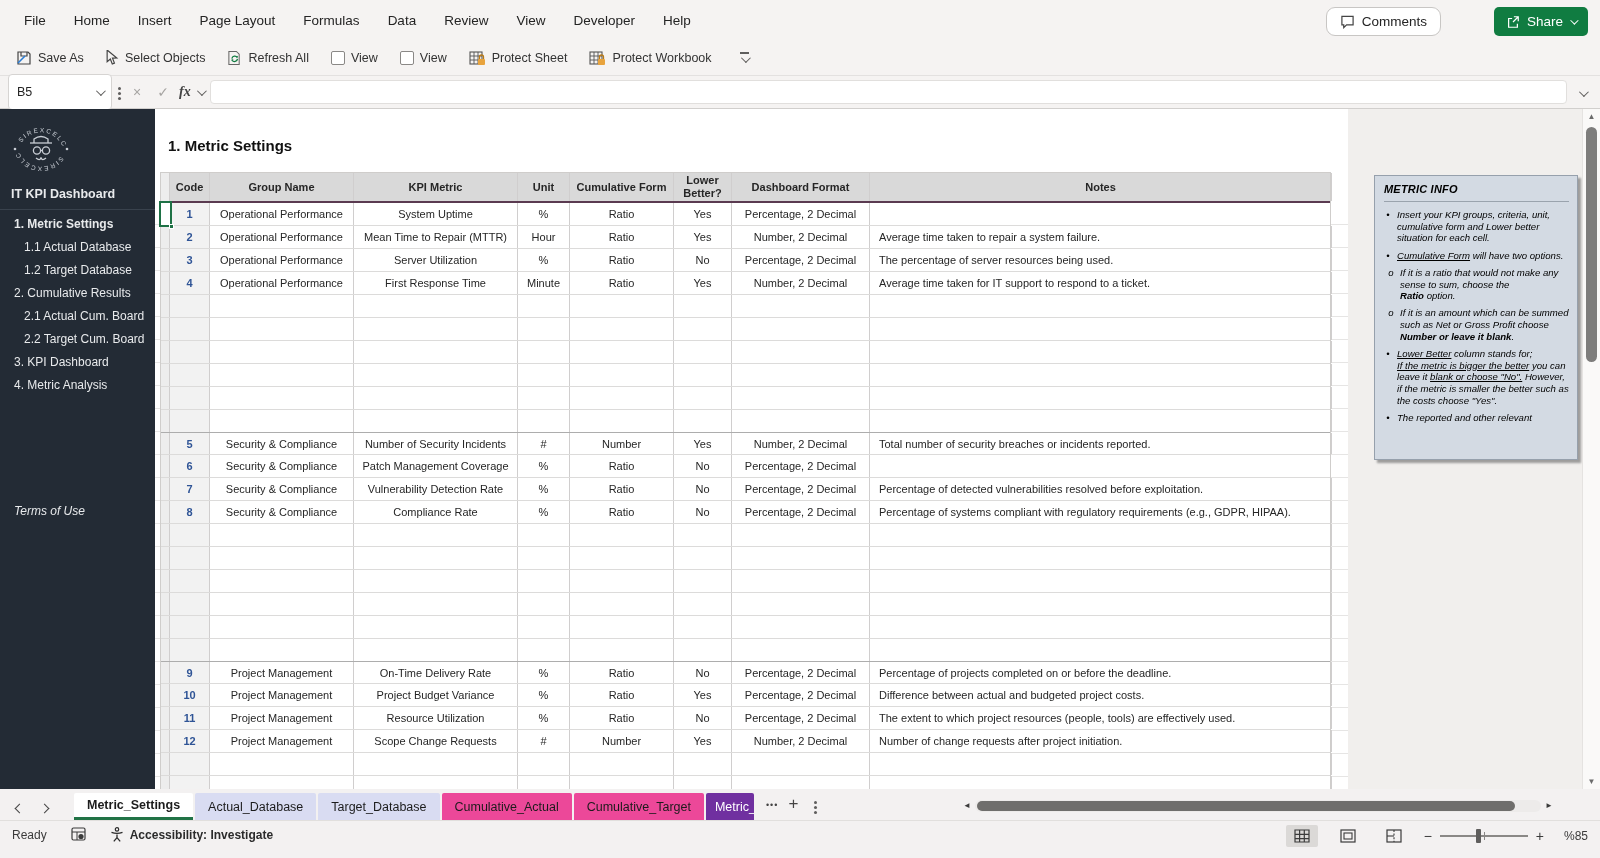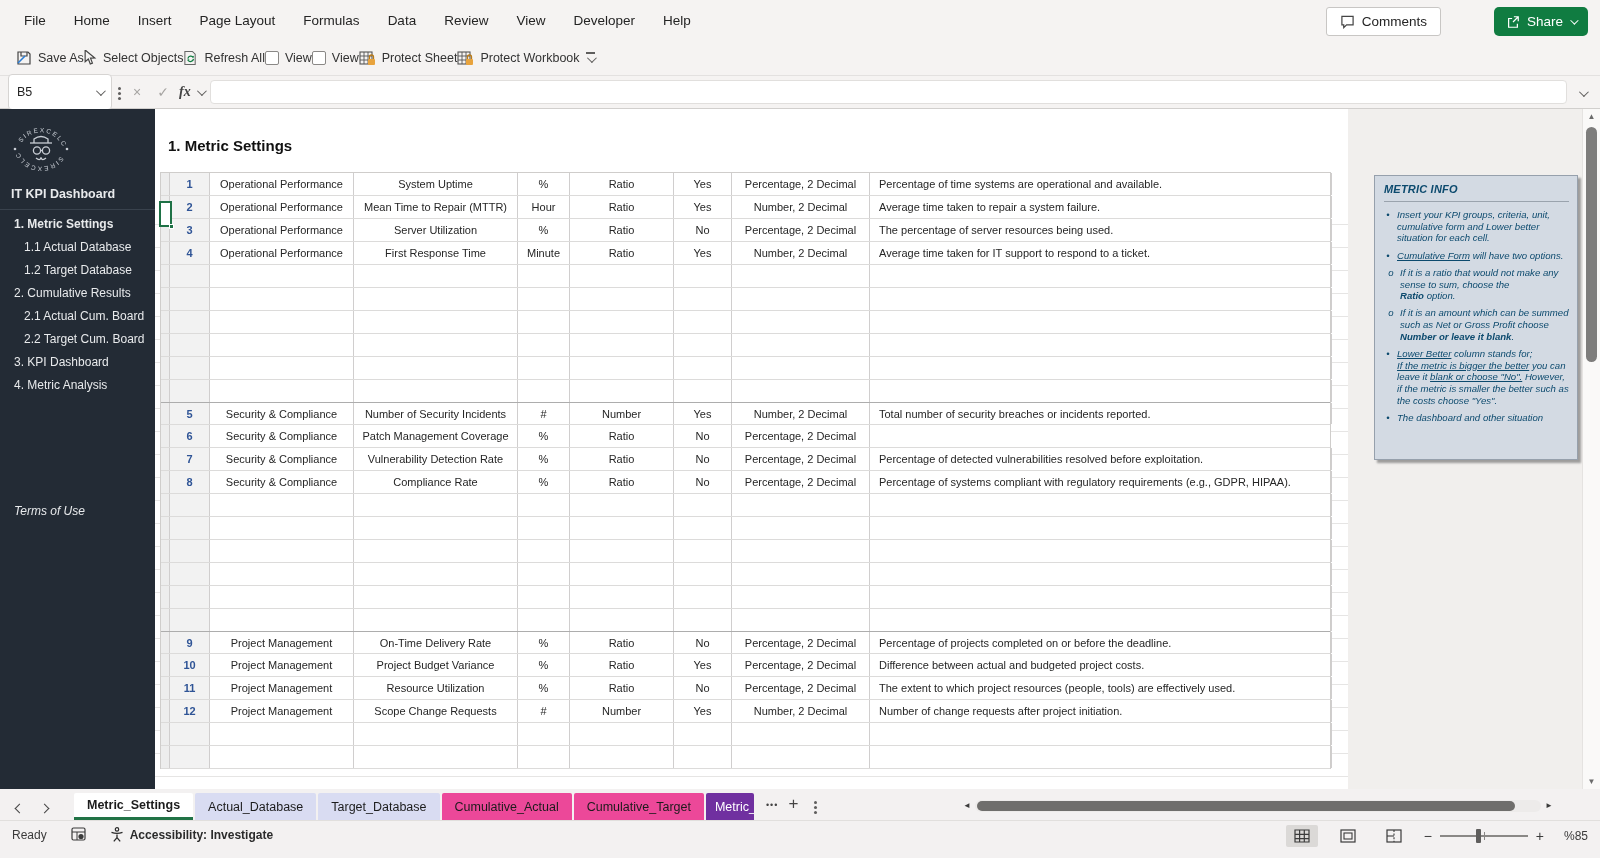--- a/index.html
+++ b/index.html
@@ -14,27 +14,27 @@
   .chev.right { transform:rotate(-45deg); }
   .vdots { display:inline-block; width:3px; height:3px; border-radius:50%; background:#5f5e5d;
            box-shadow:0 5px 0 #5f5e5d, 0 10px 0 #5f5e5d; margin-top:-8px; }
 
   
   .menubar { height:40px; display:flex; align-items:center; padding:0 14px; position:relative; }
   .menu-items { display:flex; gap:8px; }
   .menu-item { font-size:13.5px; padding:6px 10px; border-radius:4px; cursor:pointer; }
   .win-actions { position:absolute; right:12px; top:7px; display:flex; gap:8px; align-items:center; }
   .btn-comments { display:flex; align-items:center; gap:7px; background:#fff; border:1px solid #C8C6C4;
-      border-radius:3px; height:29px; padding:0 13px; font-size:13.5px; }
+      border-radius:9px; height:29px; padding:0 13px; font-size:13.5px; }
   .btn-share { display:flex; align-items:center; gap:7px; background:var(--accent,#107C41); color:#fff;
       border-radius:5px; height:29px; padding:0 12px; font-size:13.5px;margin-left:45px; }
   .btn-share .chev { border-color:#fff; width:6px; height:6px; }
 
   
-  .toolbar { height:36px; display:flex; align-items:center; padding:0 16px;
+  .toolbar { height:36px; display:flex; align-items:center; gap:22px; padding:0 16px;
      border-bottom:1px solid #E3E1E0; }
   .tb-item { display:flex; align-items:center; gap:6px; font-size:12.5px; color:#333; }
   .tb-check { width:14px; height:14px; border:1px solid #8A8886; border-radius:2px; background:#fff; }
   .tb-collapse { margin-left:6px; display:flex; flex-direction:column; align-items:center; }
   .tb-collapse .bar { width:9px; height:1.6px; background:#5f5e5d; margin-bottom:2px; }
 
   
   .fbar { height:33px; display:flex; align-items:center; padding:0 8px; gap:6px;
      border-bottom:1px solid #D1CFCD; }
   .namebox { width:104px; height:36px; background:#fff; border:1px solid #D6D4D2; border-radius:4px;
@@ -80,21 +80,21 @@
   .td-code { background:#F2F2F2; color:#2F5496 !important; font-weight:bold; }
   .td-notes { justify-content:flex-start !important; text-align:left !important; padding-left:9px; }
   .sel-box { position:absolute; left:-2px; top:28px; width:13px; height:26px;
      border:2px solid #1E7145; background:#fff; }
   .sel-handle { position:absolute; right:-4px; bottom:-4px; width:5px; height:5px;
      background:#1E7145; border:1px solid #fff; }
 
   
   .panel { position:absolute; left:1219px; top:66px; width:204px; height:285px;
      background:#D3DAE3; border:1px solid #96A0AC; box-shadow:3px 3px 2px rgba(90,90,90,.55);
-     font-style:italic; color:#0c4a6e; padding:7px 8px 6px 9px; }
+     font-style:italic; color:#000000; padding:7px 8px 6px 9px; }
   .panel-title { font-size:11px; font-weight:bold; padding-bottom:6px; border-bottom:1px solid #9AA3AD;
      margin-bottom:7px; letter-spacing:.2px; }
   .bullet { display:flex; gap:5px; margin-bottom:5.5px; font-size:9.6px; line-height:1.22; }
   .bullet .marker { flex:none; width:8px; text-align:center; }
   .bullet.sub .marker { margin-left:3px; }
   .bullet .btext { white-space:pre-wrap; }
   .bullet .seg-b { font-weight:bold; }
   .bullet .seg-u { text-decoration:underline; }
 
   
@@ -274,31 +274,41 @@
         <div class="nav-item">4. Metric Analysis</div>
       </div>
     <div class="sb-terms">Terms of Use</div>
   </div>
 
   <div class="content">
     <div class="gridlines"></div>
     <div class="sheet-title">1. Metric Settings</div>
 
     <div class="grid-table" id="grid-table">
+      <div class="row thead" id="table-head">
+          <div class="td-spacer"></div>
+          <div>Code</div>
+          <div>Group Name</div>
+          <div>KPI Metric</div>
+          <div>Unit</div>
+          <div>Cumulative Form</div>
+          <div>Lower Better?</div>
+          <div>Dashboard Format</div>
+          <div>Notes</div>
+        </div>
       <div id="table-body">
           <div class="row tr">
             <div class="td-spacer"></div>
             <div class="td-code">1</div>
             <div>Operational Performance</div>
             <div>System Uptime</div>
             <div>%</div>
             <div>Ratio</div>
             <div>Yes</div>
             <div>Percentage, 2 Decimal</div>
-            <div class="td-notes">Percentage of time systems are operational and available.</div>
           </div>
           <div class="row tr">
             <div class="td-spacer"></div>
             <div class="td-code">2</div>
             <div>Operational Performance</div>
             <div>Mean Time to Repair (MTTR)</div>
             <div>Hour</div>
             <div>Ratio</div>
             <div>Yes</div>
             <div>Number, 2 Decimal</div>
@@ -593,21 +603,21 @@
             <span class="marker">o</span>
             <span class="btext"><span class="">If it is an amount which can be summed such as Net or Gross Profit choose </span><span class="seg-b ">Number or leave it blank</span><span class="">.</span></span>
           </div>
           <div class="bullet">
             <span class="marker">•</span>
             <span class="btext"><span class="seg-u">Lower Better</span><span class=""> column stands for;
 </span><span class="seg-u">If the metric is bigger the better</span><span class=""> you can leave it </span><span class="seg-u">blank or choose "No".</span><span class=""> However, if the metric is smaller the better such as the costs choose "Yes".</span></span>
           </div>
           <div class="bullet">
             <span class="marker">•</span>
-            <span class="btext"><span class="">The dashboard and other situation</span></span>
+            <span class="btext"><span class="">The reported and other relevant</span></span>
           </div>
         </div>
     </div>
   </div>
 
   <div class="vscroll">
     <span class="arr" style="top:3px">▲</span>
     <div class="thumb"></div>
     <span class="arr" style="bottom:3px">▼</span>
   </div>

